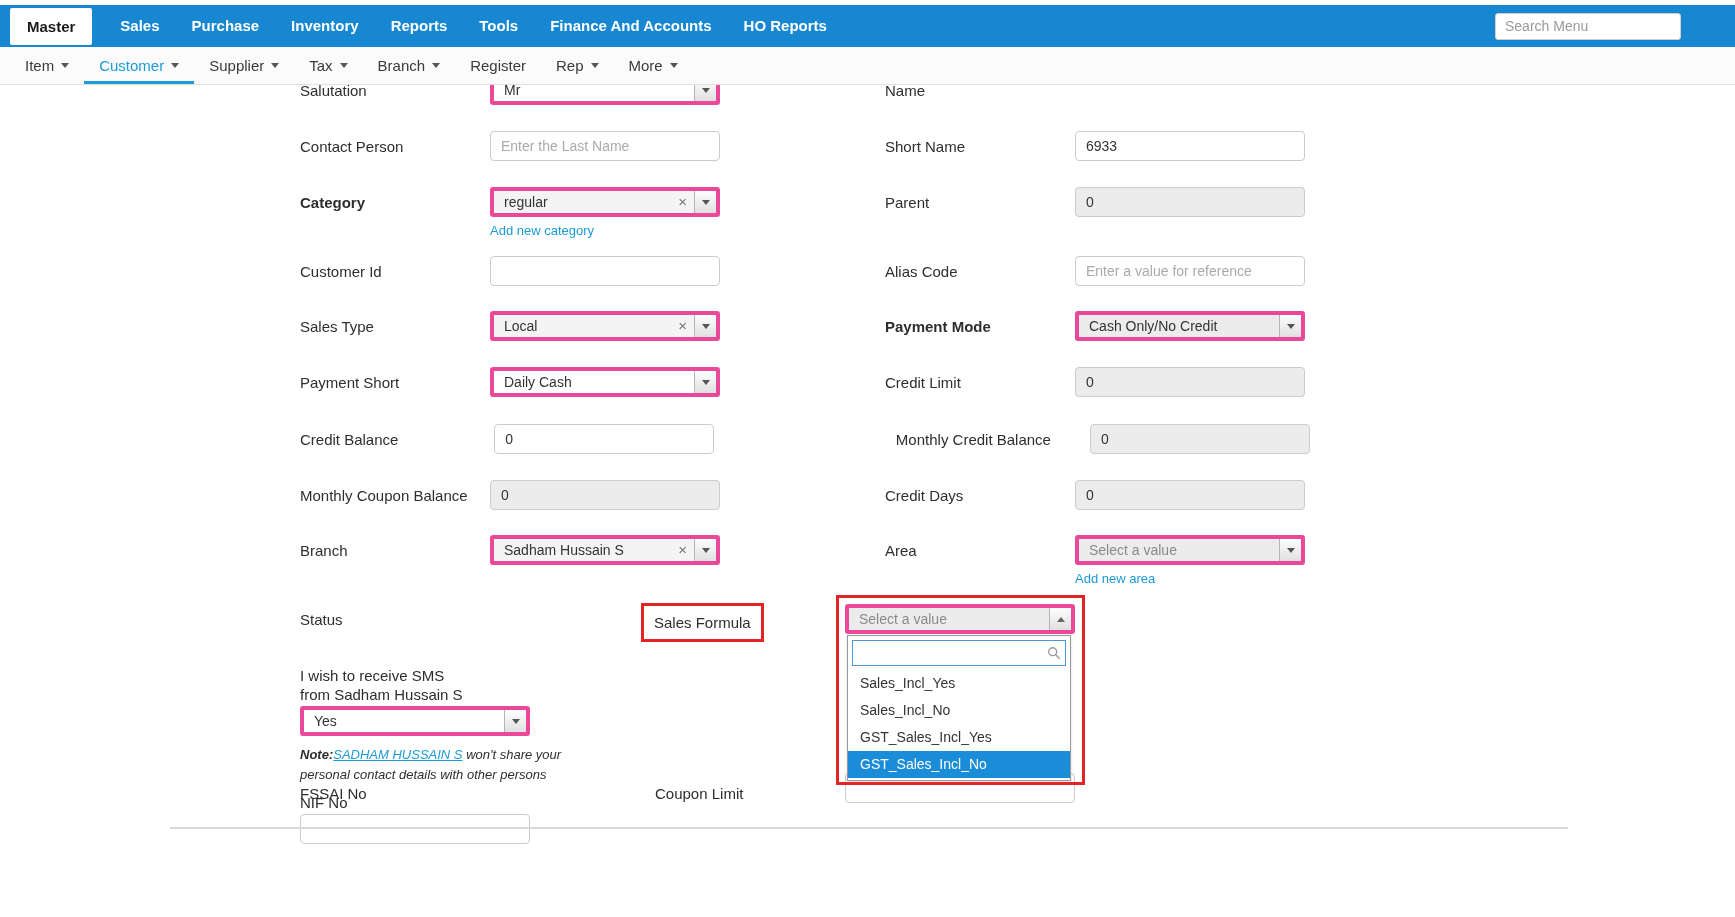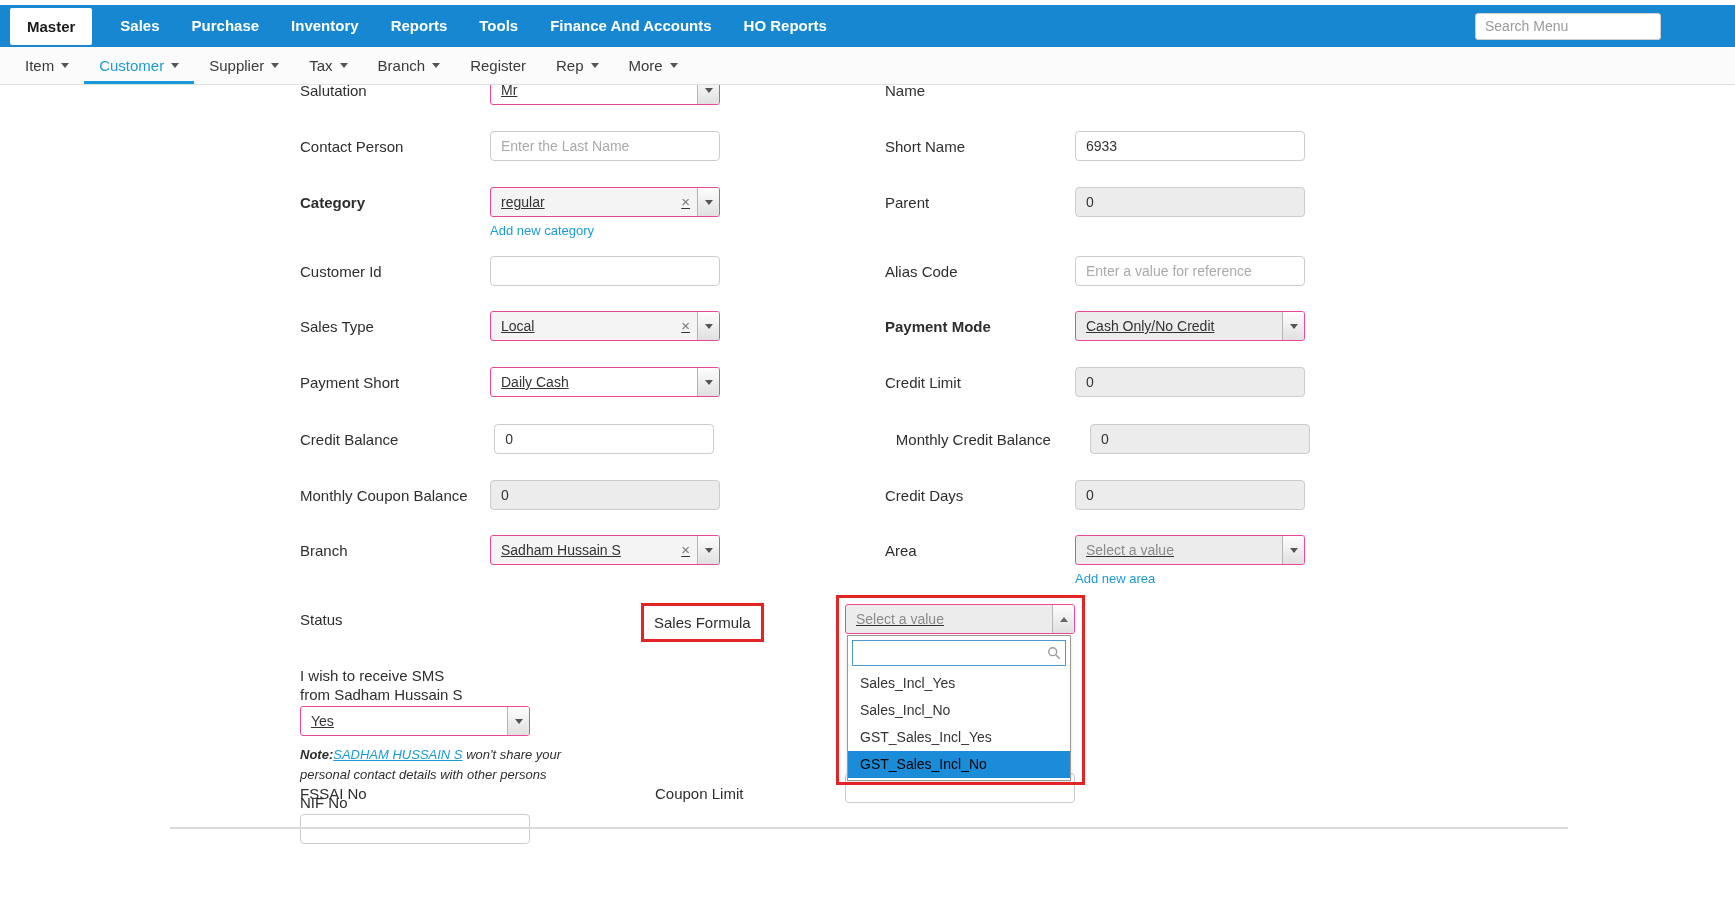--- a/index.html
+++ b/index.html
@@ -19,21 +19,21 @@
   }
   .topnav-items { display:flex; align-items:center; height:100%; padding-left:8px; }
   .topnav-item {
     color:#fff; font-weight:bold; font-size:15px;
     padding:0 16px; height:42px; line-height:42px; cursor:pointer; white-space:nowrap;
   }
   .topnav-item.active {
     background:#fff; color:#1b1b1b; height:37px; line-height:37px;
     margin:0 12px 0 2px; border-radius:2px; padding:0 17px;
   }
-  .topnav-search { margin-left:auto; margin-right:74px; }
+  .topnav-search { margin-left:auto; margin-right:54px; }
   .topnav-search input {
     width:186px; height:27px; border:1px solid #cfcfcf; border-radius:3px;
     padding:0 9px; font-size:14px; color:#333; font-family:inherit; outline:none;
   }
   .topnav-search input::placeholder { color:#9a9a9a; }
 
   
   .subnav {
     position:absolute; top:47px; left:0; right:0; height:38px;
     background:#fbfbfb; border-bottom:1px solid #e0e0e0;
@@ -68,22 +68,22 @@
 
   .ti {
     width:100%; height:30px; border:1px solid #ccc; border-radius:4px;
     padding:0 10px; font-size:14px; color:#333; background:#fff;
     font-family:inherit; outline:none;
   }
   .ti::placeholder { color:#aaa; }
   .ti.gray { background:var(--disabled-bg,#ececec); }
 
   .sel {
-    height:30px; border:1px solid #ec4899; border-radius:3px; background:#fff;
-    display:flex; align-items:center; overflow:hidden; cursor:pointer;text-decoration:underline;
+    height:30px; border:4px solid #ec4899; border-radius:3px; background:#fff;
+    display:flex; align-items:center; overflow:hidden; cursor:pointer;
   }
   .sel.gray { background:var(--disabled-bg,#ececec); }
   .sel.s2 { background:#f4f4f4; }
   .sel .val { flex:1; padding-left:10px; font-size:14px; color:#333; white-space:nowrap; overflow:hidden; }
   .sel .val.ph { color:#8a8a8a; }
   .sel .clr { color:#777; font-size:15px; padding:0 7px; cursor:pointer; line-height:28px; }
   .sel .btn {
     width:22px; align-self:stretch; flex:0 0 22px;
     background:linear-gradient(#fefefe,#e0e0e0);
     border-left:1px solid #b5b5b5;
@@ -108,21 +108,21 @@
     z-index:50; box-shadow:0 1px 3px rgba(0,0,0,.15);
   }
   .srch { position:relative; }
   .srch input {
     width:100%; height:26px; border:1px solid #4a99d3;
     padding:0 24px 0 6px; font-size:14px; font-family:inherit; outline:none;
   }
   .mag { position:absolute; right:5px; top:6px; line-height:0; }
   .opts { margin:4px -4px 0; }
   .opt { height:27px; line-height:27px; padding:0 12px; font-size:14px; color:#333; cursor:pointer; white-space:nowrap; }
-  .opt.selected { background:var(--selected-option-bg,#1a8cd8); color:#000000; }
+  .opt.selected { background:var(--selected-option-bg,#1a8cd8); color:#ffffff; }
 
   
   .redbox-label {
     display:inline-block; border:3px solid var(--highlight-red,#e32424);
     padding:7px 10px; position:relative; top:-7px; left:-14px; background:transparent;
   }
   .redbox-ctl {
     position:absolute; left:-9px; top:-7px; width:249px; height:190px;
     border:3px solid var(--highlight-red,#e32424);
     z-index:70; pointer-events:none;

